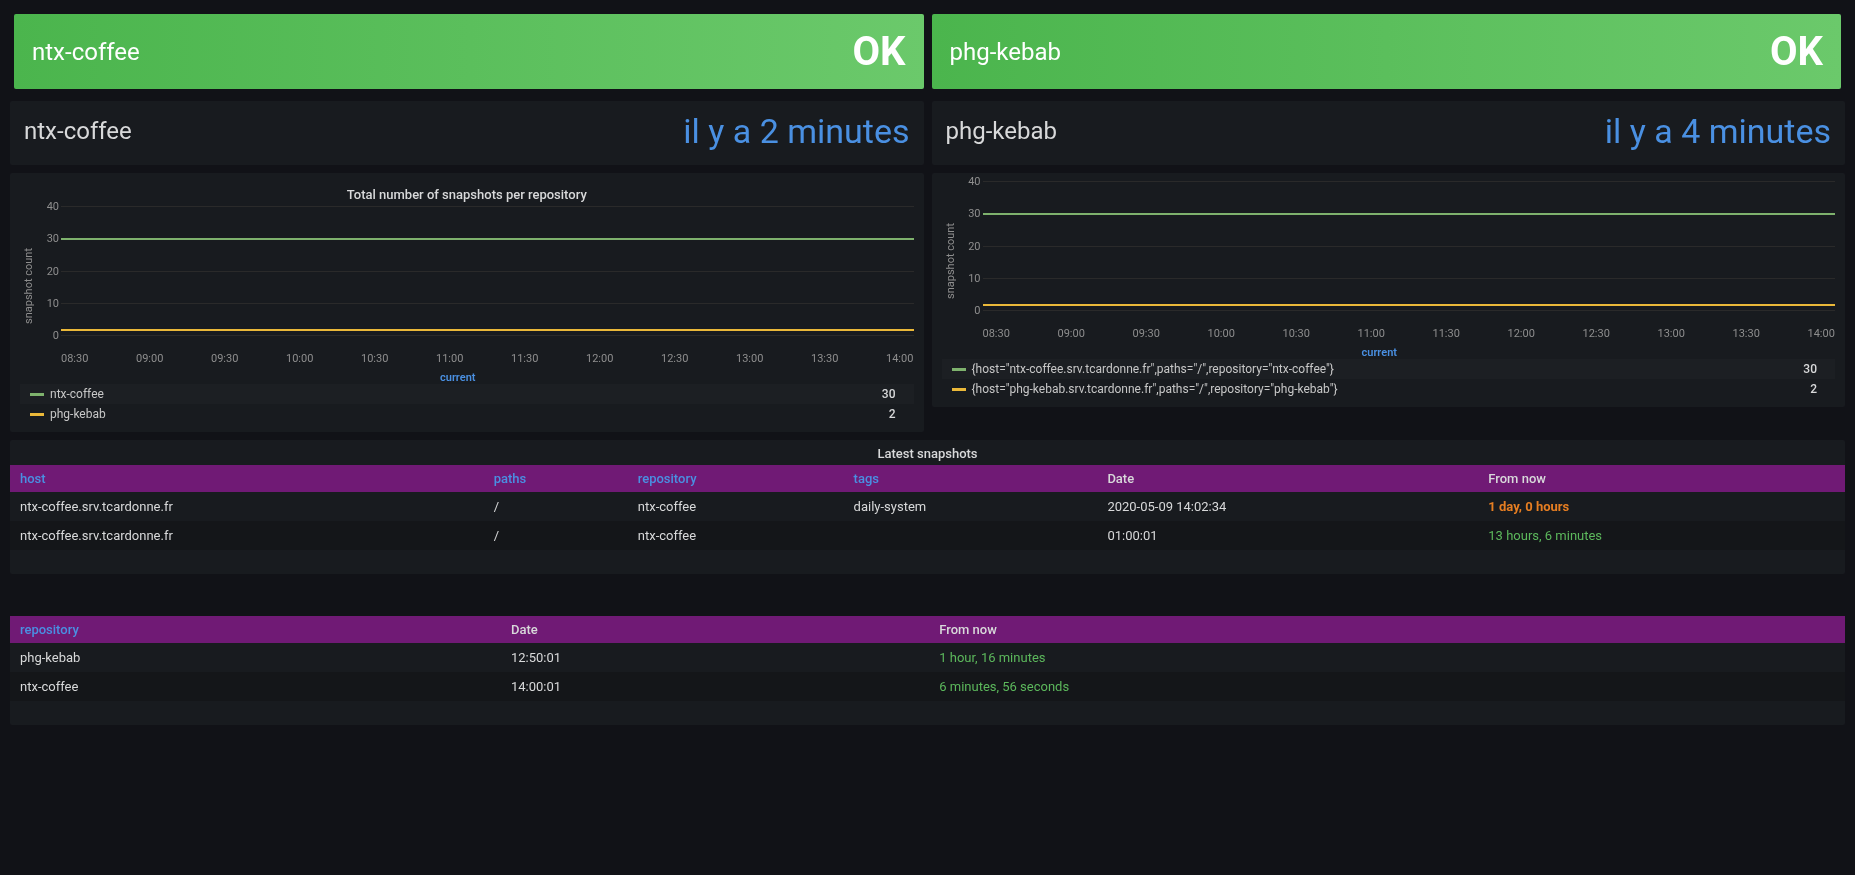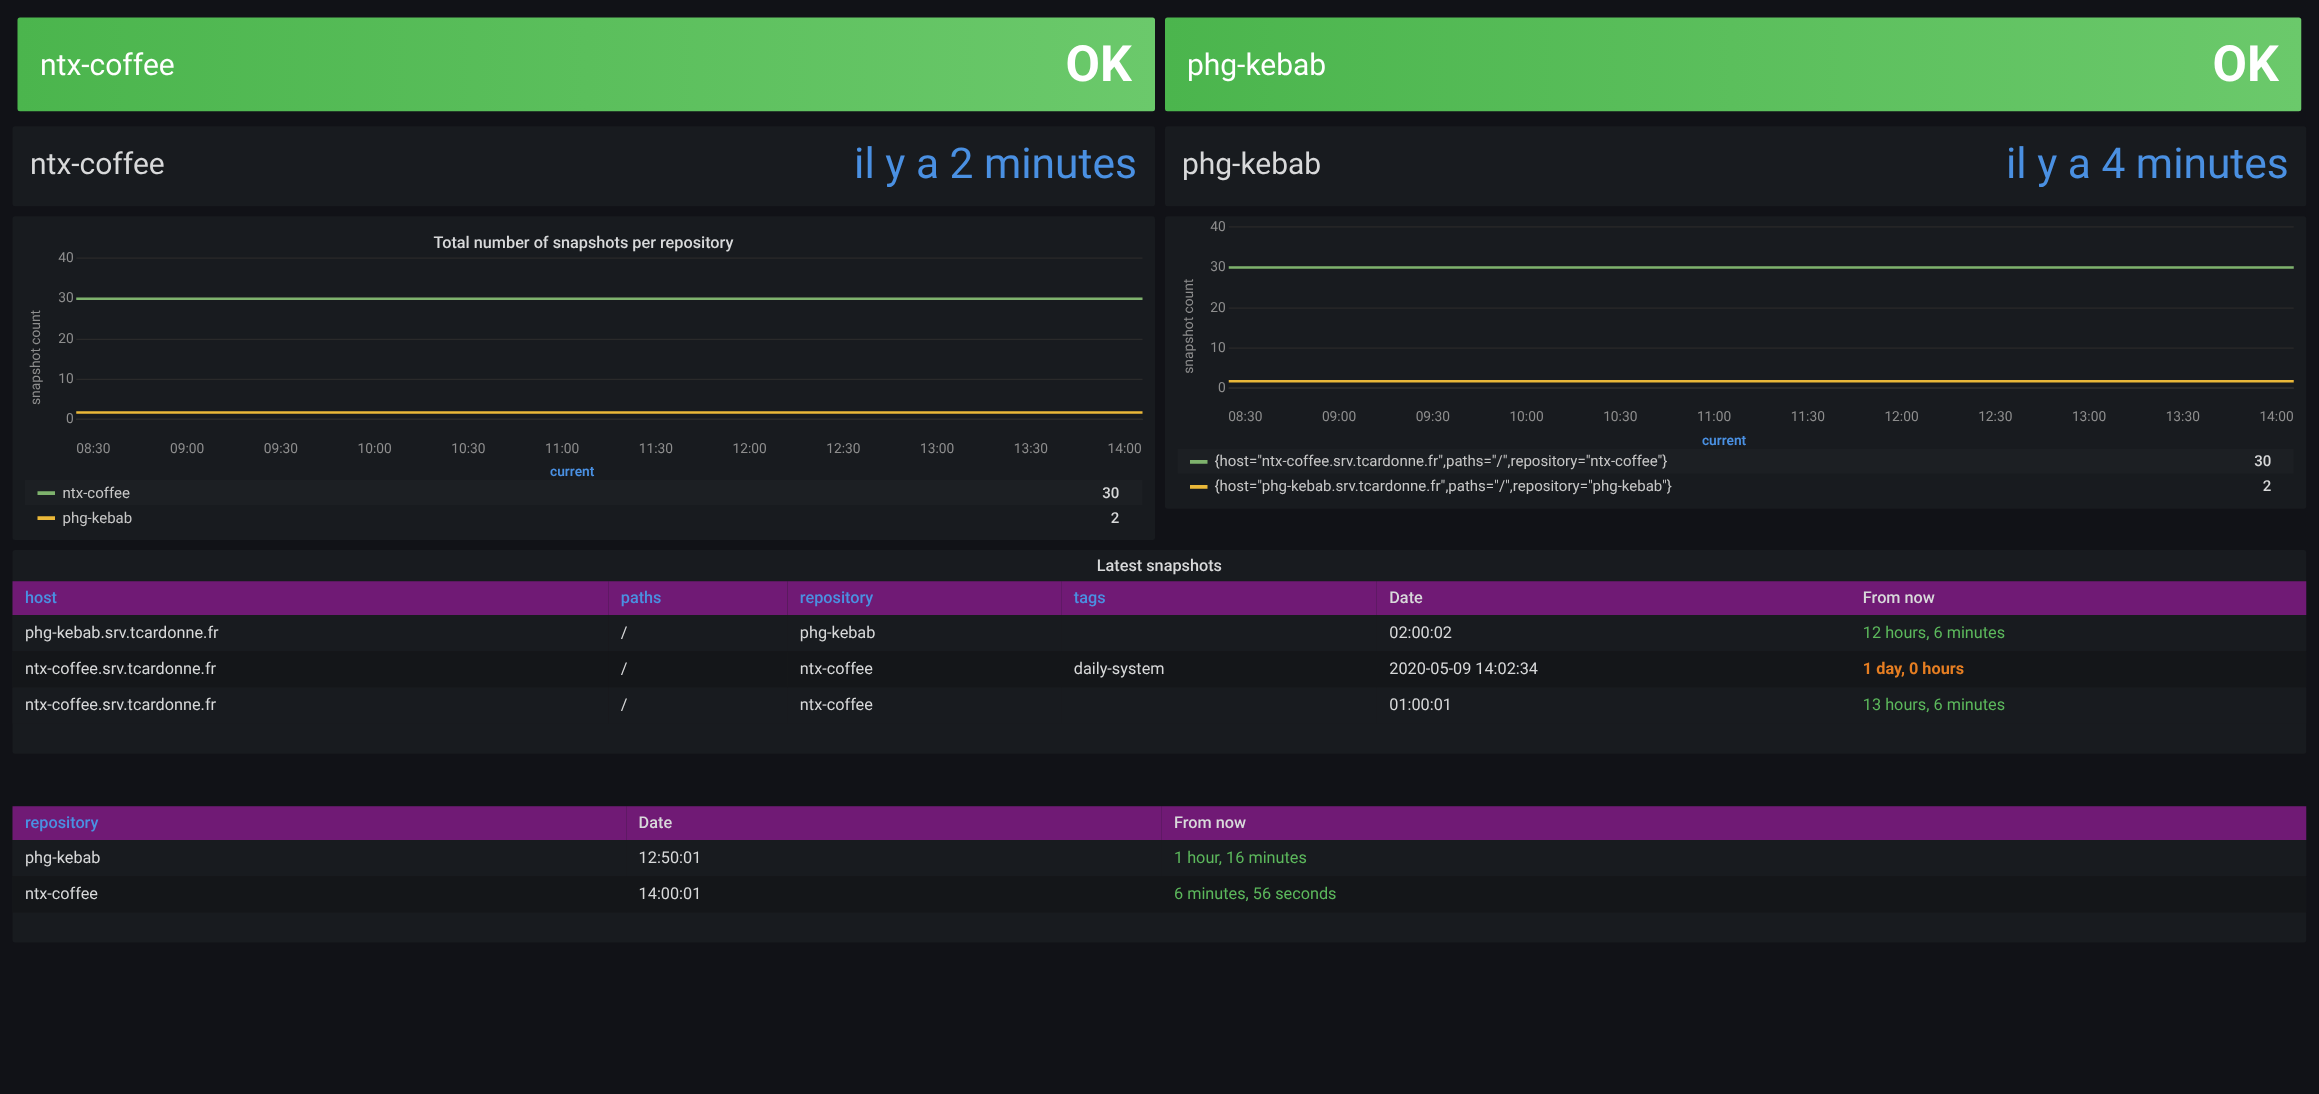--- a/index.html
+++ b/index.html
@@ -343,28 +343,20 @@
           <th class="link-col">host</th>
           <th class="link-col">paths</th>
           <th class="link-col">repository</th>
           <th class="link-col">tags</th>
           <th class="plain-col">Date</th>
           <th class="plain-col">From now</th>
         </tr>
       </thead>
     <tbody id="snap-body">
         <tr>
-          <td>phg-kebab.srv.tcardonne.fr</td>
-          <td>/</td>
-          <td>phg-kebab</td>
-          <td></td>
-          <td>02:00:02</td>
-          <td class="val-green">12 hours, 6 minutes</td>
-        </tr>
-        <tr>
           <td>ntx-coffee.srv.tcardonne.fr</td>
           <td>/</td>
           <td>ntx-coffee</td>
           <td>daily-system</td>
           <td>2020-05-09 14:02:34</td>
           <td class="val-orange">1 day, 0 hours</td>
         </tr>
         <tr>
           <td>ntx-coffee.srv.tcardonne.fr</td>
           <td>/</td>

